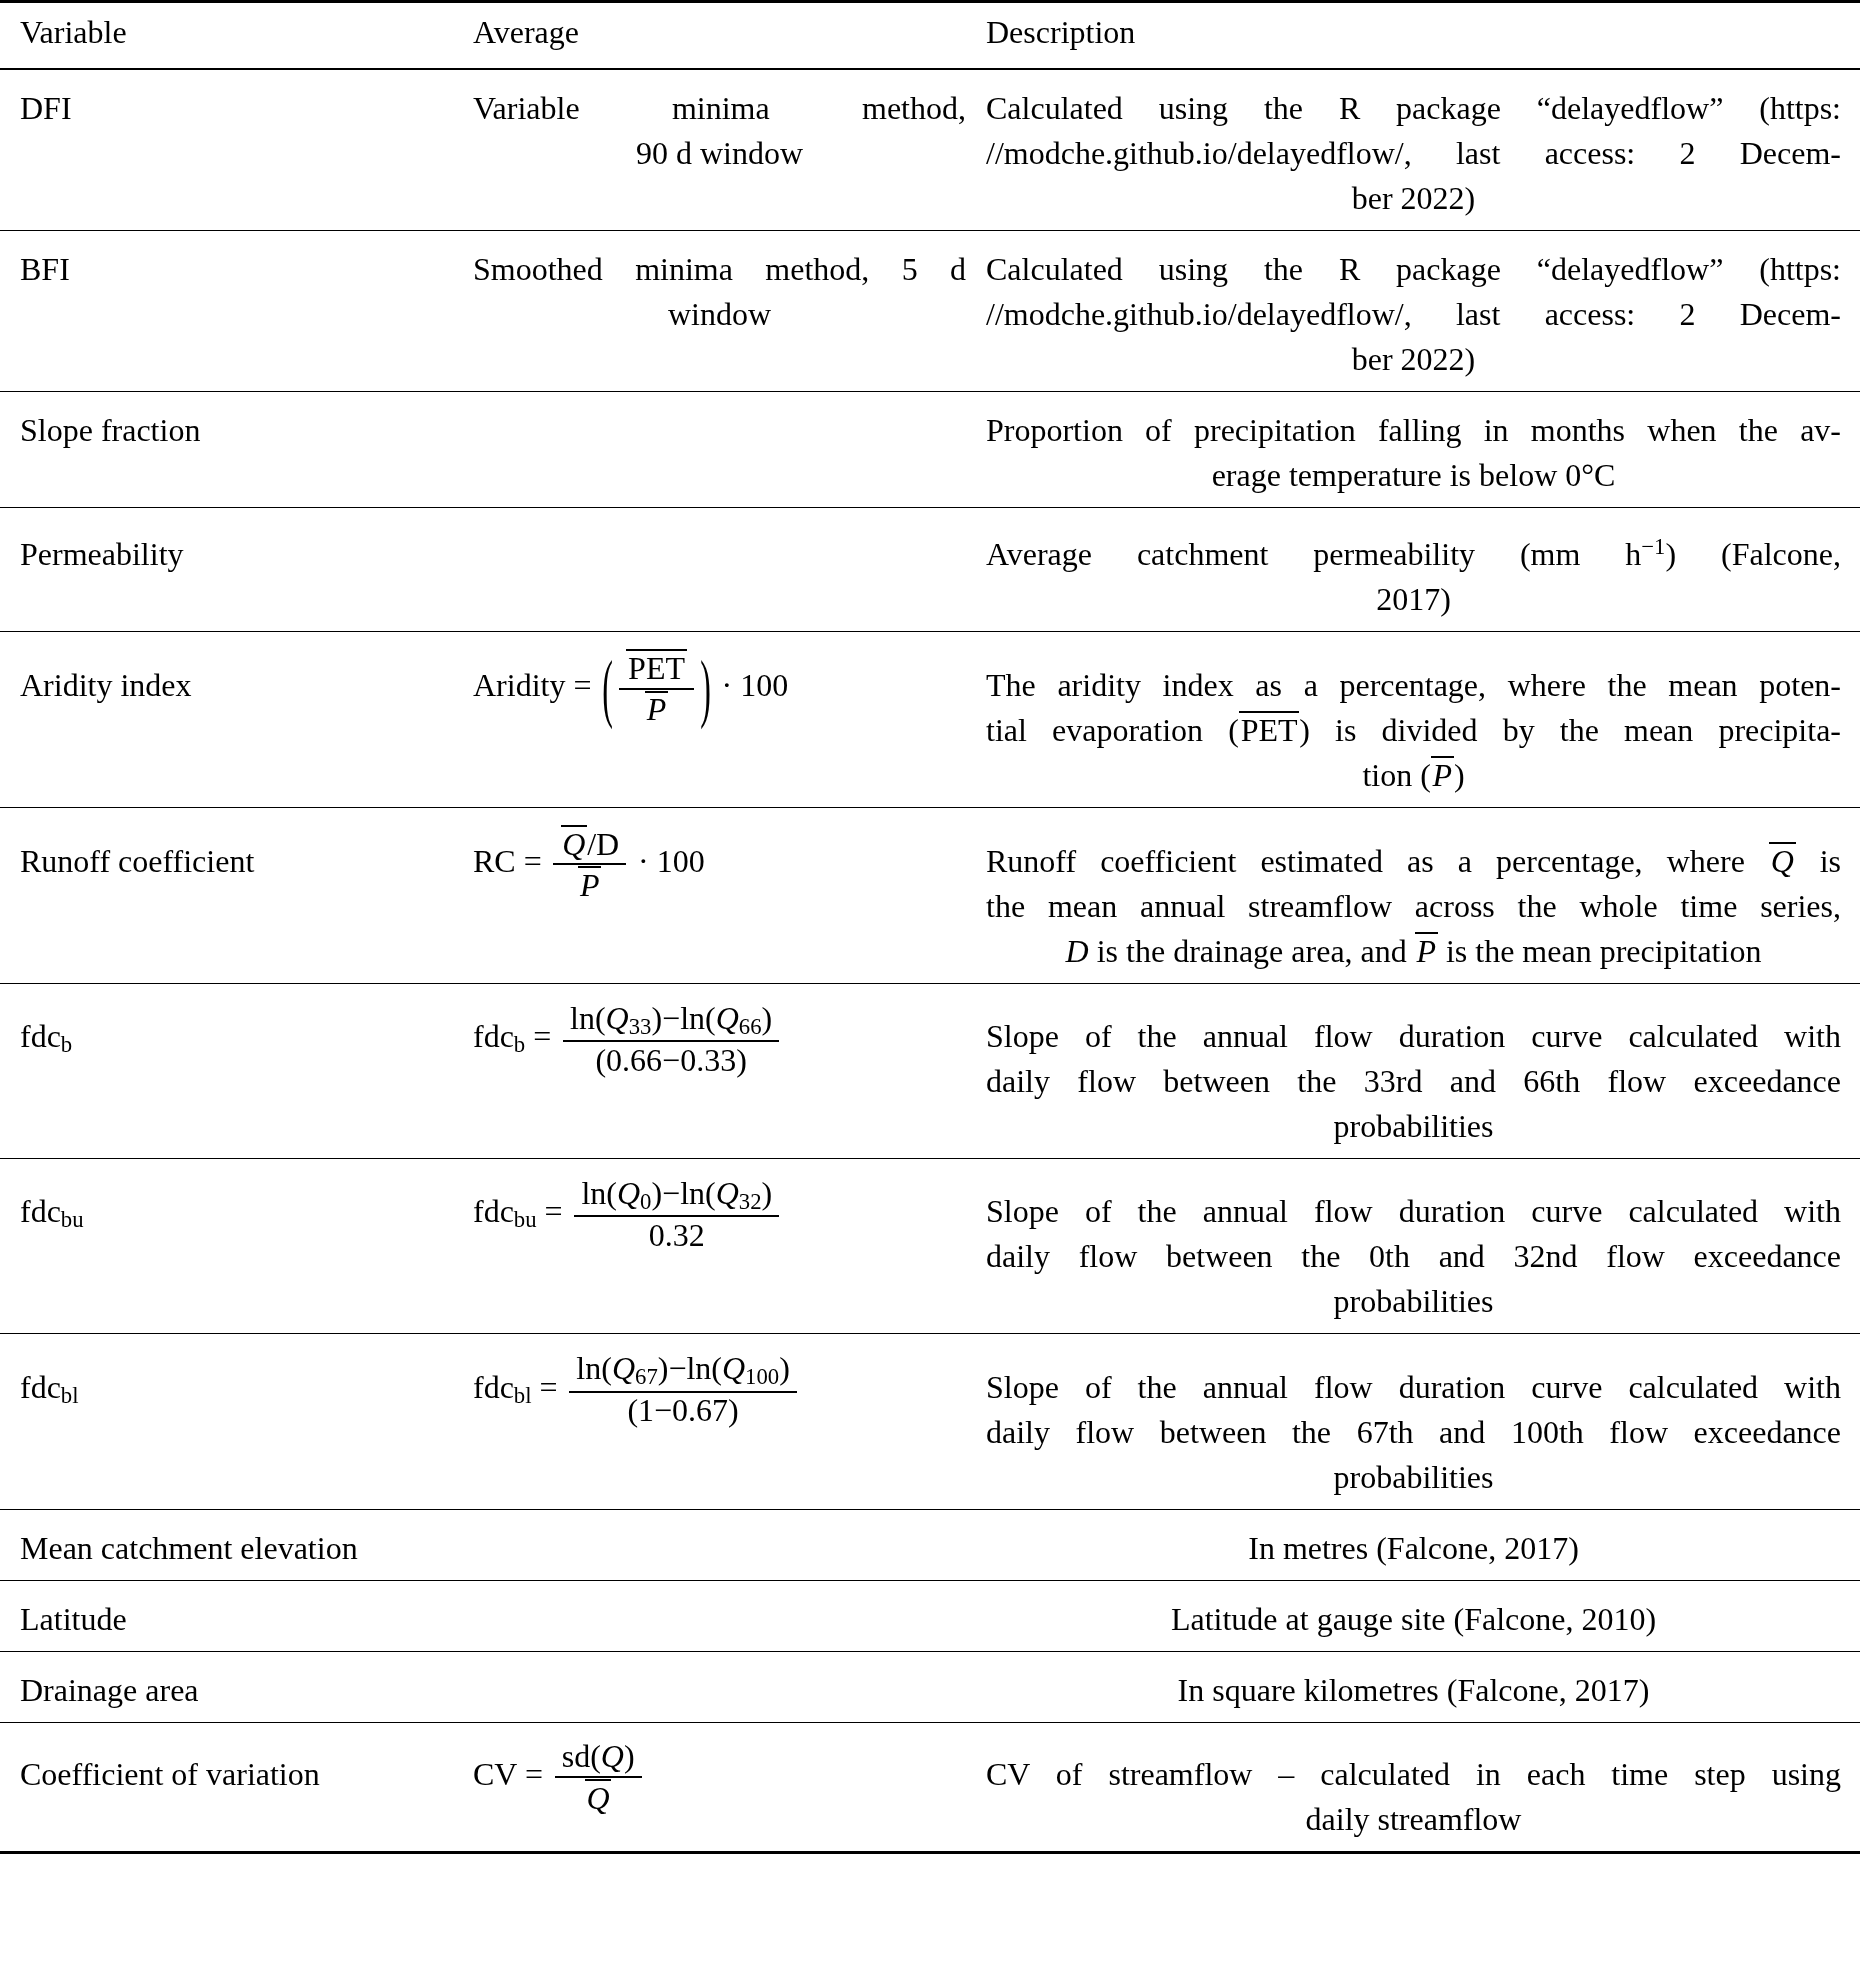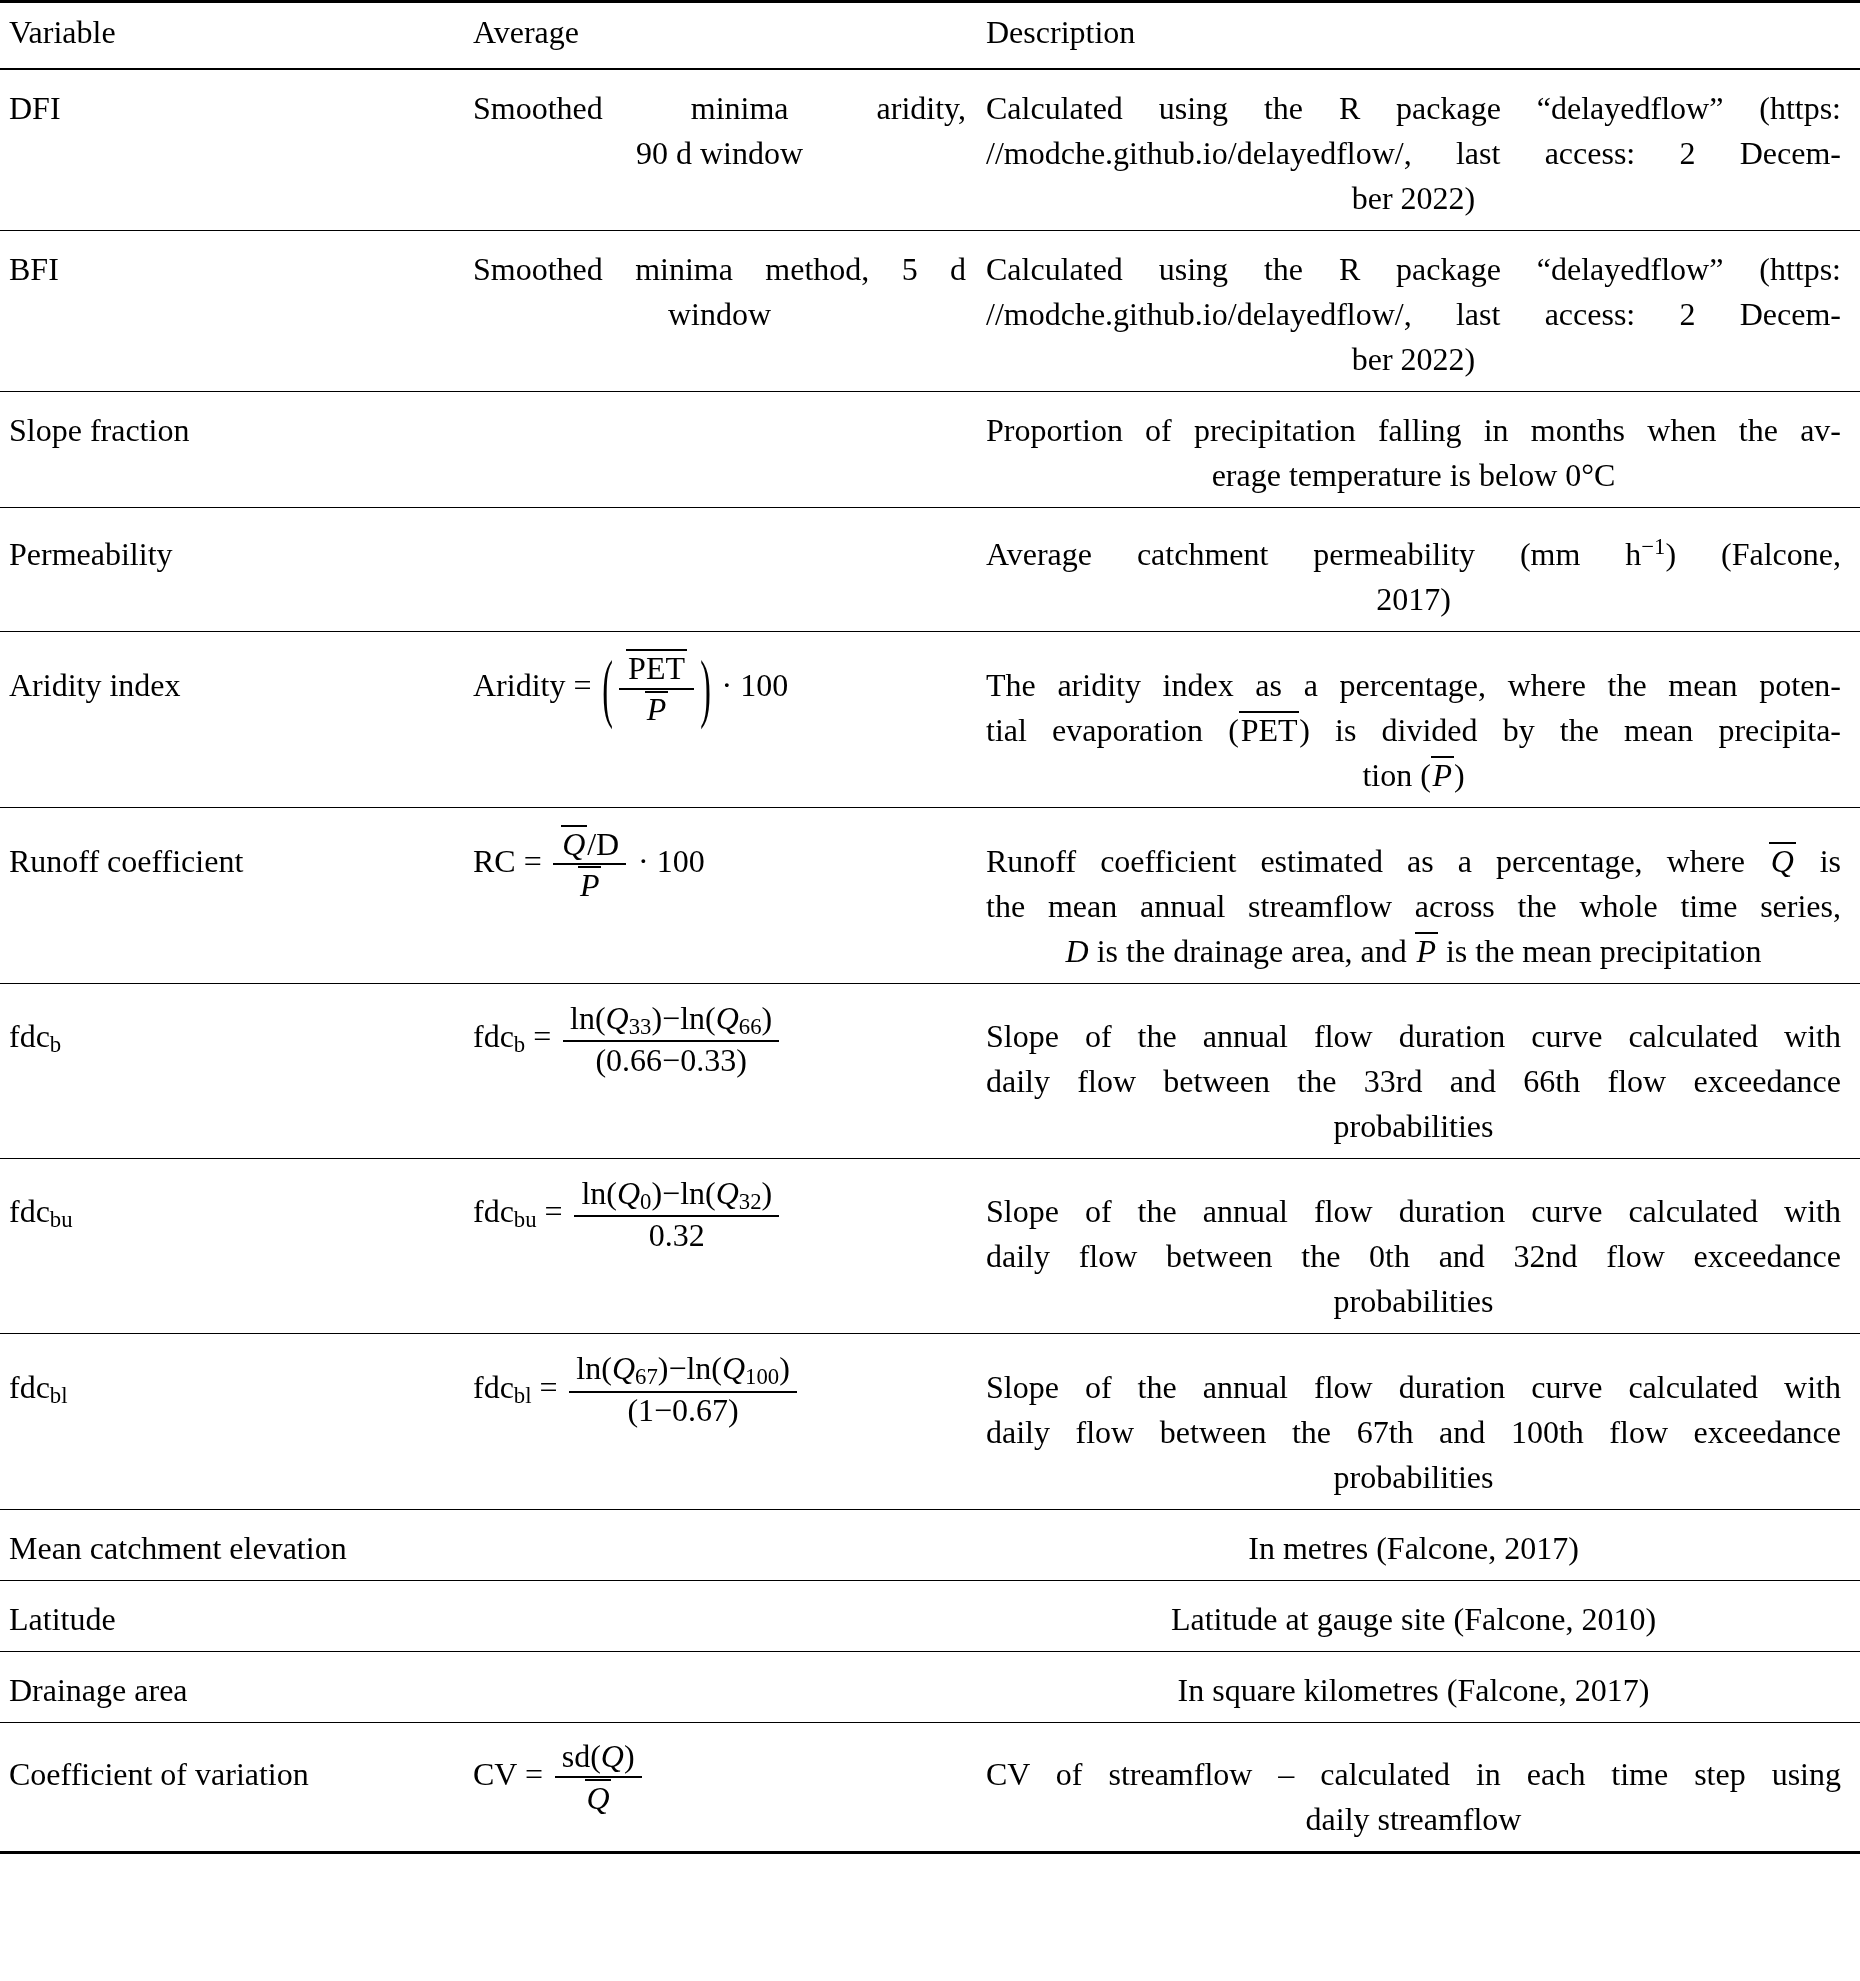--- a/index.html
+++ b/index.html
@@ -19,21 +19,21 @@
   }
   col.c1 { width: 473px; }
   col.c2 { width: 513px; }
   col.c3 { width: 875px; }
   th, td {
     vertical-align: baseline;
     text-align: left;
     font-weight: normal;
     padding: 16px 20px 9px 0;
   }
-  th:first-child, td:first-child { padding-left: 9px; }
+  th:first-child, td:first-child { padding-left: 20px; }
   thead th { padding-top: 7.2px; padding-bottom: 12.6px; }
   thead tr { border-bottom: 2.7px solid #000; }
   tbody tr { border-bottom: 1.8px solid #000; }
   tbody tr:last-child { border-bottom: none; }
   .line { text-align: center; }
   .line.jl { text-align: justify; text-align-last: justify; }
   .it { font-style: italic; }
   .sb { font-size: 71%; vertical-align: -0.22em; }
   .sp { font-size: 71%; vertical-align: 0.5em; }
   .ov { display: inline-block; border-top: 2.7px solid #000; padding: 0.9px 1.8px 0 1.8px; line-height: 1.02; }
@@ -56,21 +56,21 @@
     <tr>
       <th>Variable</th>
       <th>Average</th>
       <th>Description</th>
     </tr>
   </thead>
   <tbody>
       <tr>
         <td><span>DFI</span></td>
         <td>
-          <div class="line jl"><span>Smoothed minima aridity,</span></div>
+          <div class="line jl"><span>Variable minima method,</span></div>
           <div class="line"><span>90 d window</span></div>
         </td>
         <td>
           <div class="line jl"><span>Calculated using the R package “delayedflow” (https:</span></div>
           <div class="line jl"><span>//modche.github.io/delayedflow/, last access: 2 Decem-</span></div>
           <div class="line"><span>ber 2022)</span></div>
         </td>
       </tr>
       <tr>
         <td><span>BFI</span></td>

